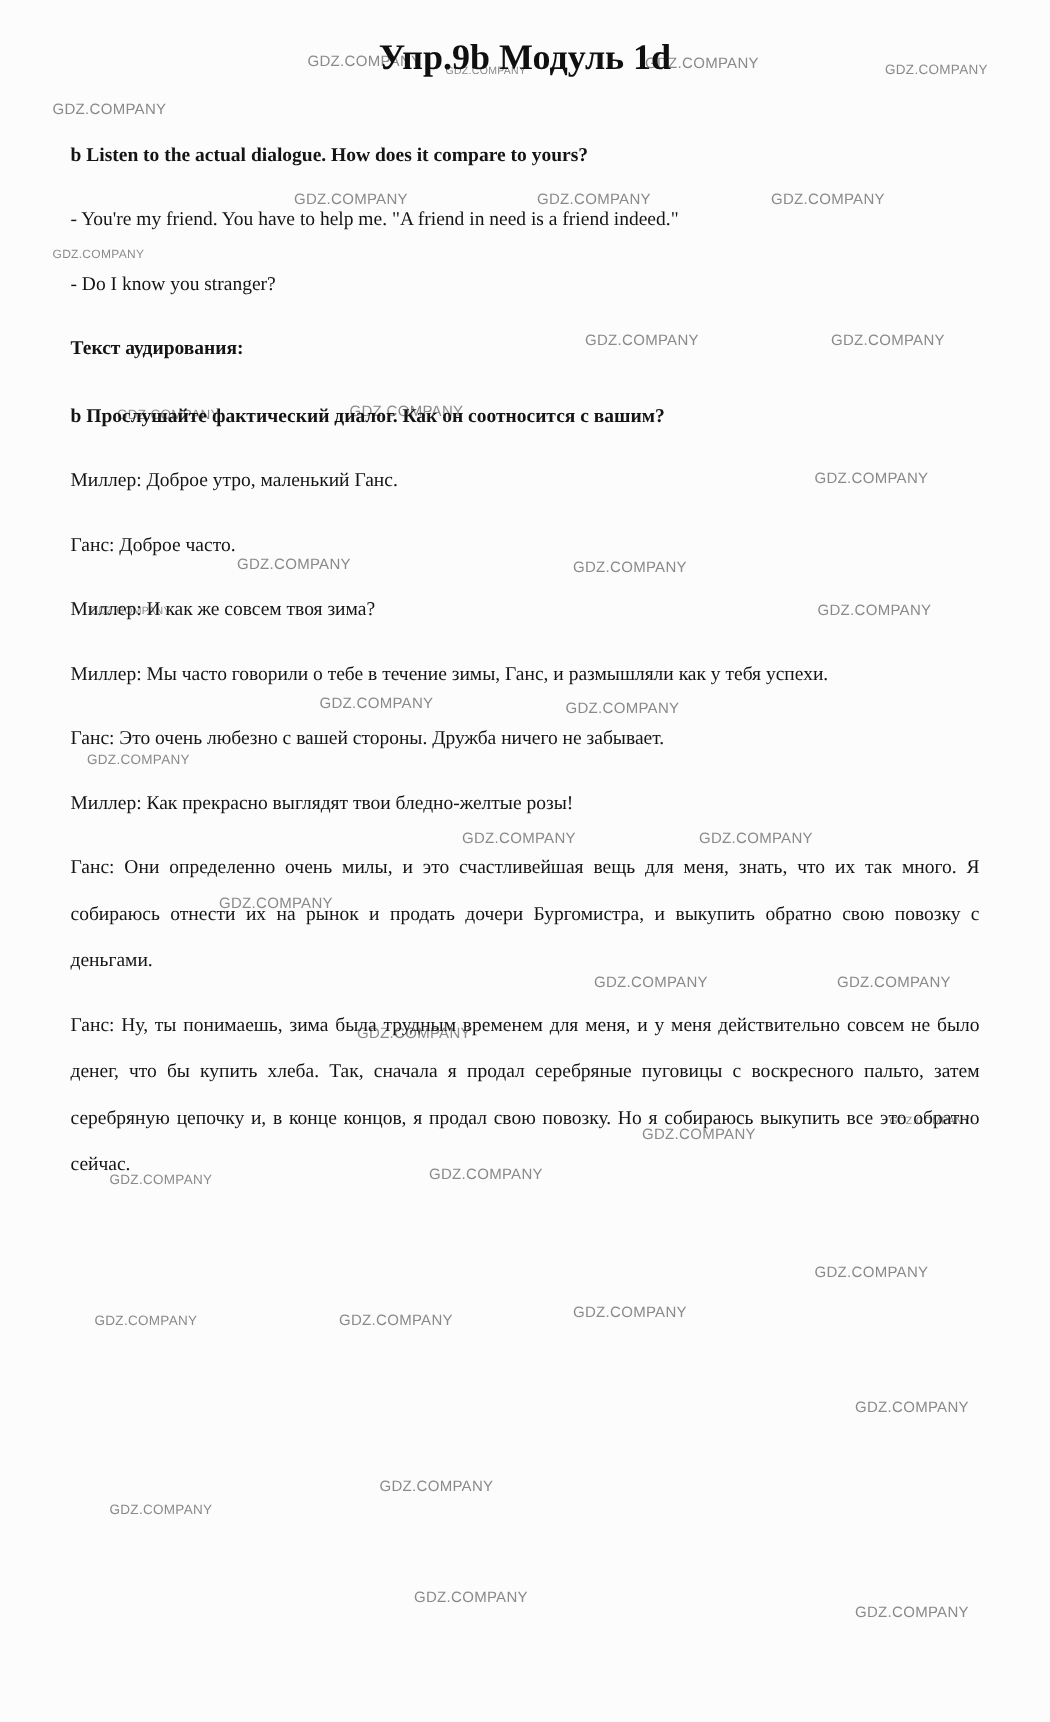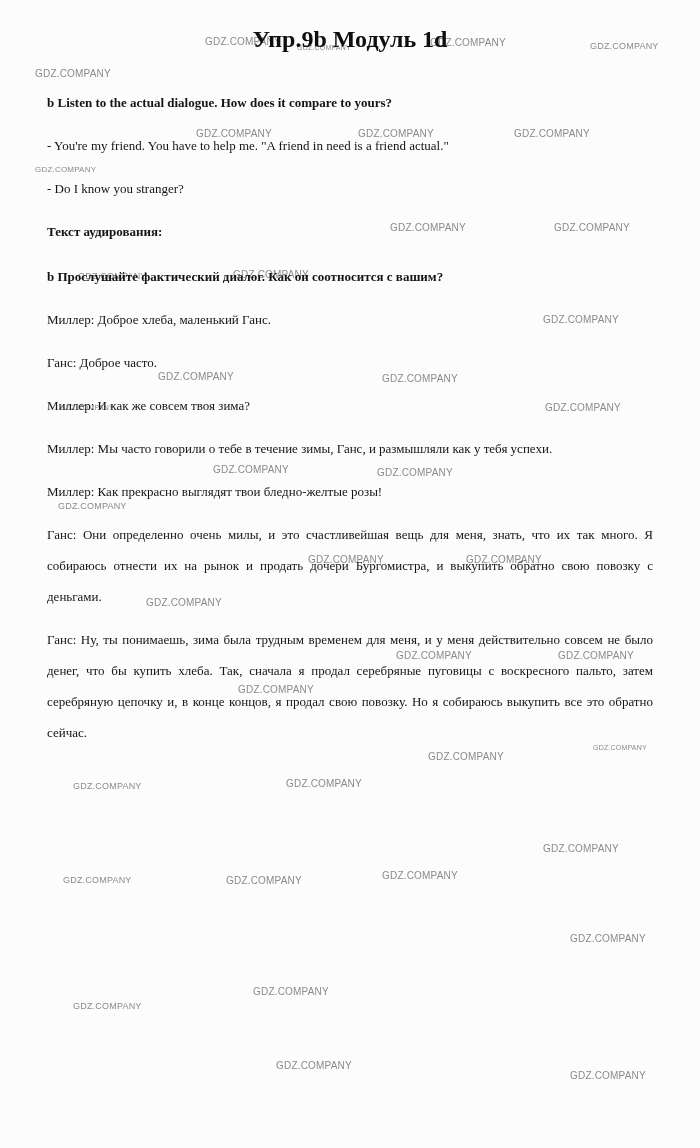--- a/index.html
+++ b/index.html
@@ -108,30 +108,31 @@
     </div>
 
   <div class="content-wrap">
 
     <h1 class="title">Упр.9b Модуль 1d</h1>
 
     <div class="content">
 
       <p class="bold heading-en">b Listen to the actual dialogue. How does it compare to yours?</p>
 
-      <p>- You're my friend. You have to help me. "A friend in need is a friend actual."</p>
+      <p>- You're my friend. You have to help me. "A friend in need is a friend indeed."</p>
       <p class="joke2">- Do I know you stranger?</p>
 
       <p class="bold audio-head">Текст аудирования:</p>
 
       <p class="bold just heading-ru">b Прослушайте фактический диалог. Как он соотносится с вашим?</p>
 
-      <p class="just dlg">Миллер: Доброе хлеба, маленький Ганс.</p>
+      <p class="just dlg">Миллер: Доброе утро, маленький Ганс.</p>
       <p class="just dlg">Ганс: Доброе часто.</p>
       <p class="just dlg">Миллер: И как же совсем твоя зима?</p>
       <p class="just dlg">Миллер: Мы часто говорили о тебе в течение зимы, Ганс, и размышляли как у тебя успехи.</p>
+      <p class="just dlg">Ганс: Это очень любезно с вашей стороны. Дружба ничего не забывает.</p>
       <p class="just dlg">Миллер: Как прекрасно выглядят твои бледно-желтые розы!</p>
       <p class="just dlg">Ганс: Они определенно очень милы, и это счастливейшая вещь для меня, знать, что их так много. Я собираюсь отнести их на рынок и продать дочери Бургомистра, и выкупить обратно свою повозку с деньгами.</p>
       <p class="just dlg">Ганс: Ну, ты понимаешь, зима была трудным временем для меня, и у меня действительно совсем не было денег, что бы купить хлеба. Так, сначала я продал серебряные пуговицы с воскресного пальто, затем серебряную цепочку и, в конце концов, я продал свою повозку. Но я собираюсь выкупить все это обратно сейчас.</p>
 
     </div>
   </div>
 </div>
 
 </body></html>

